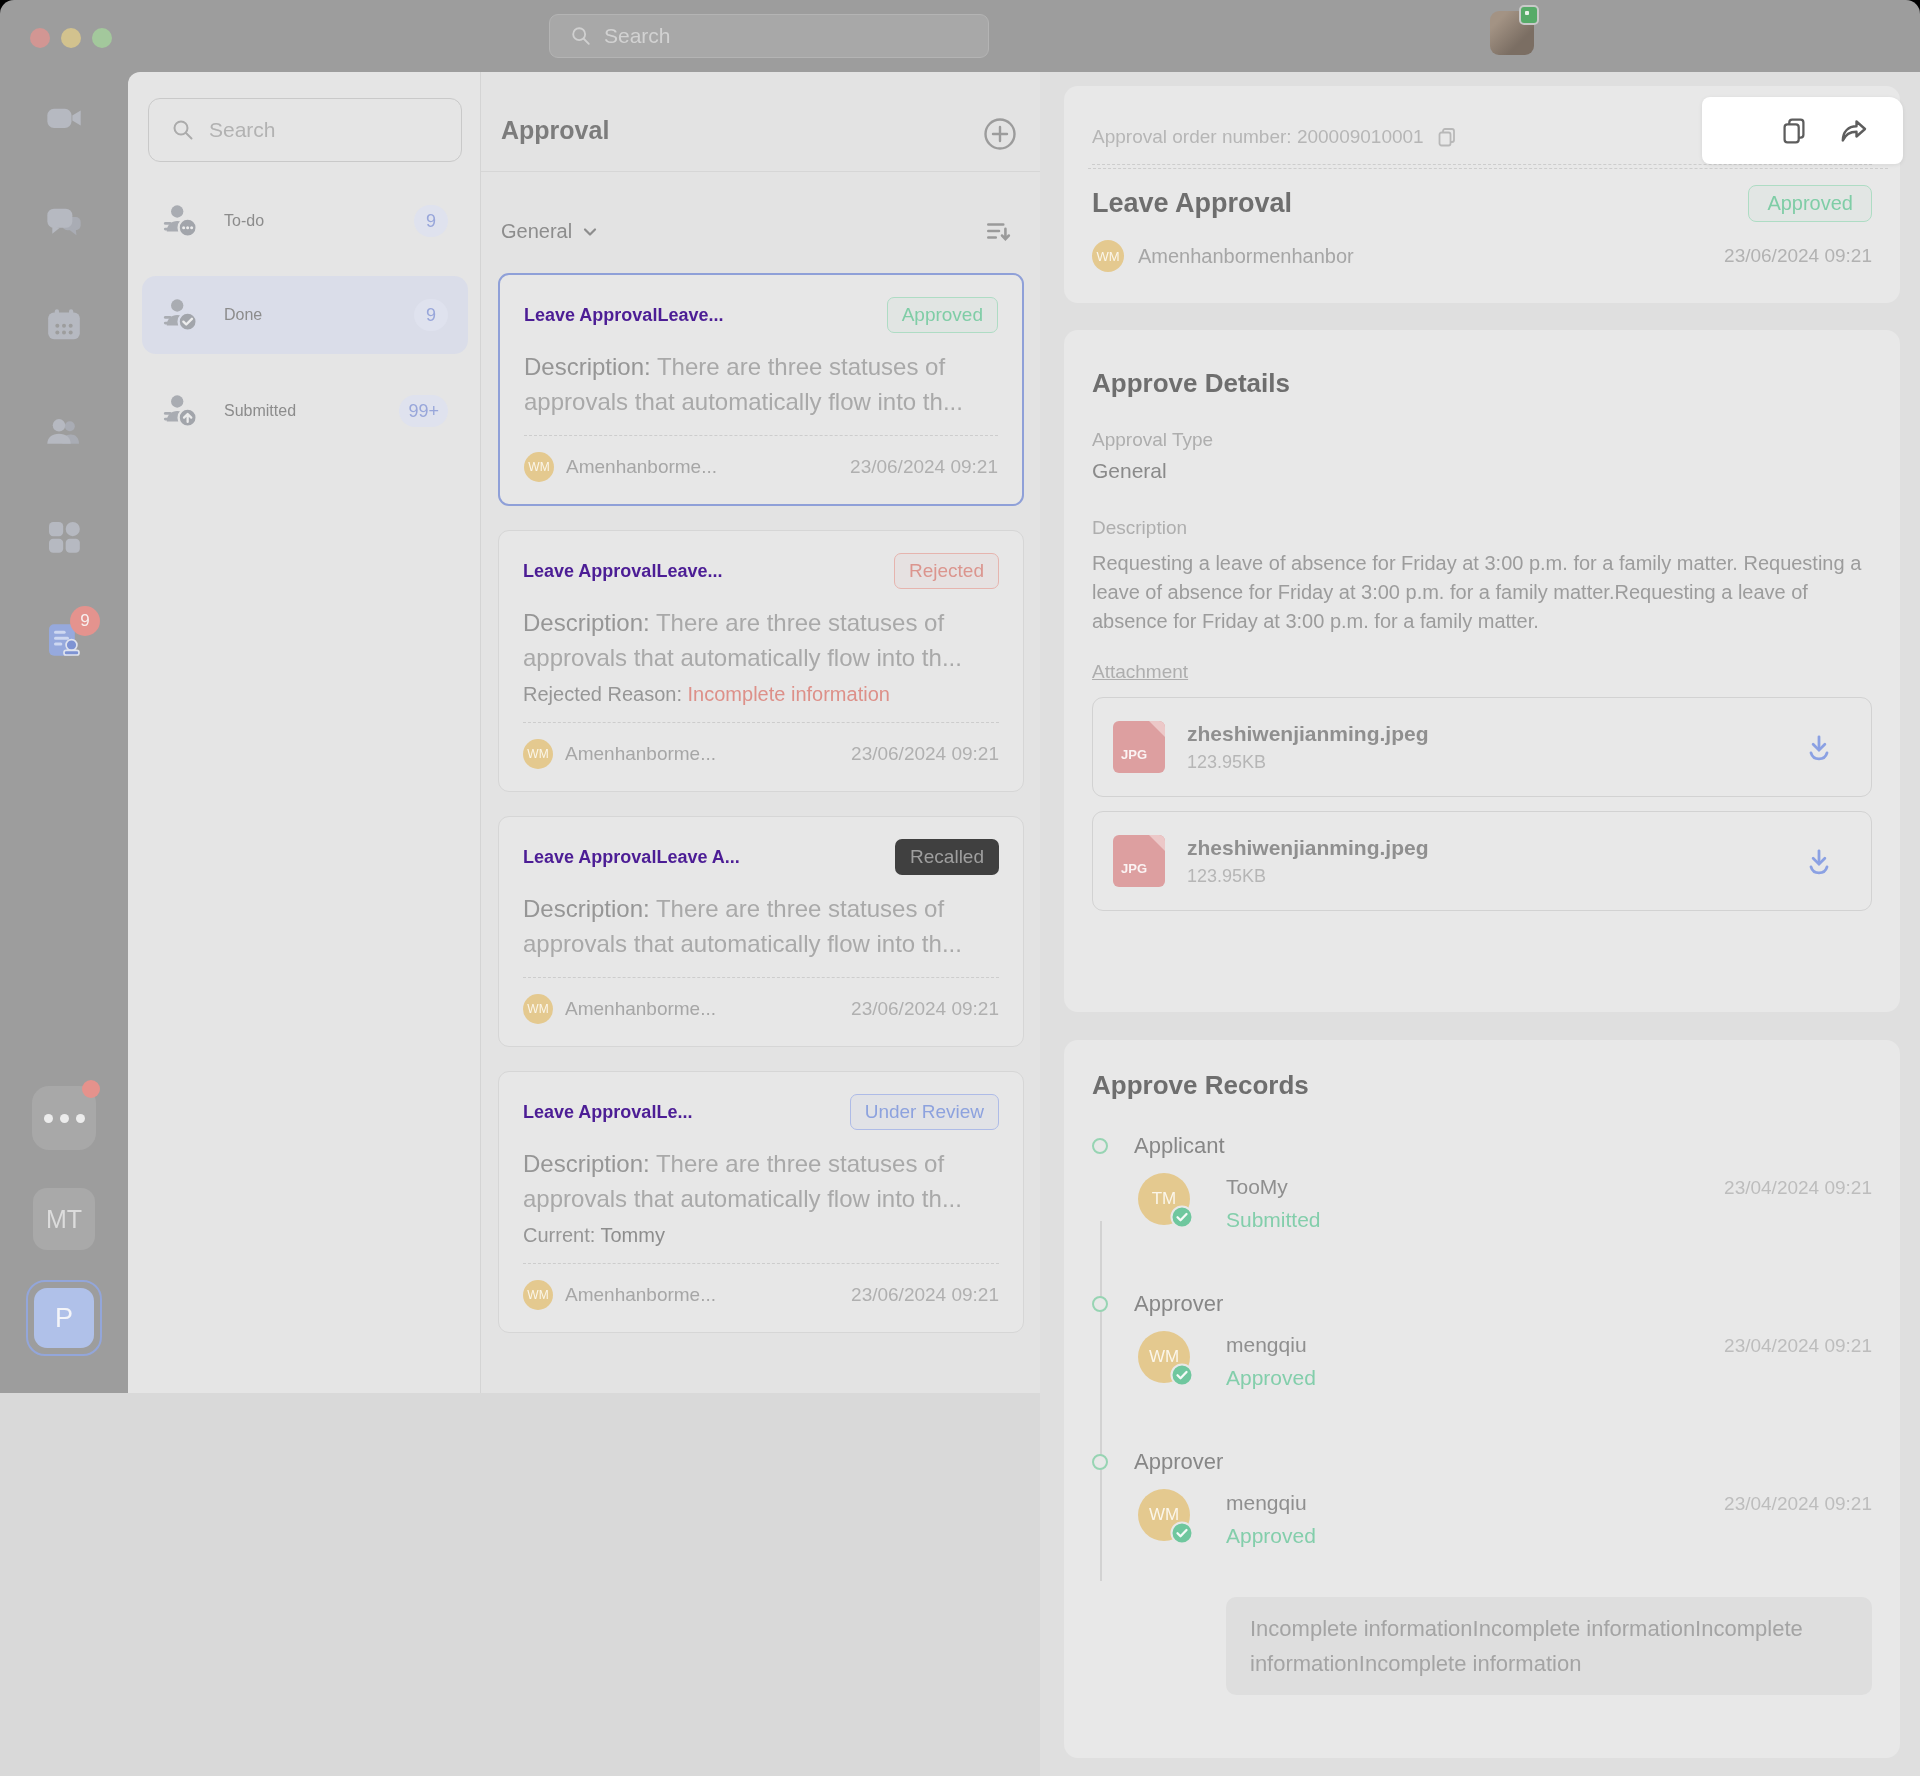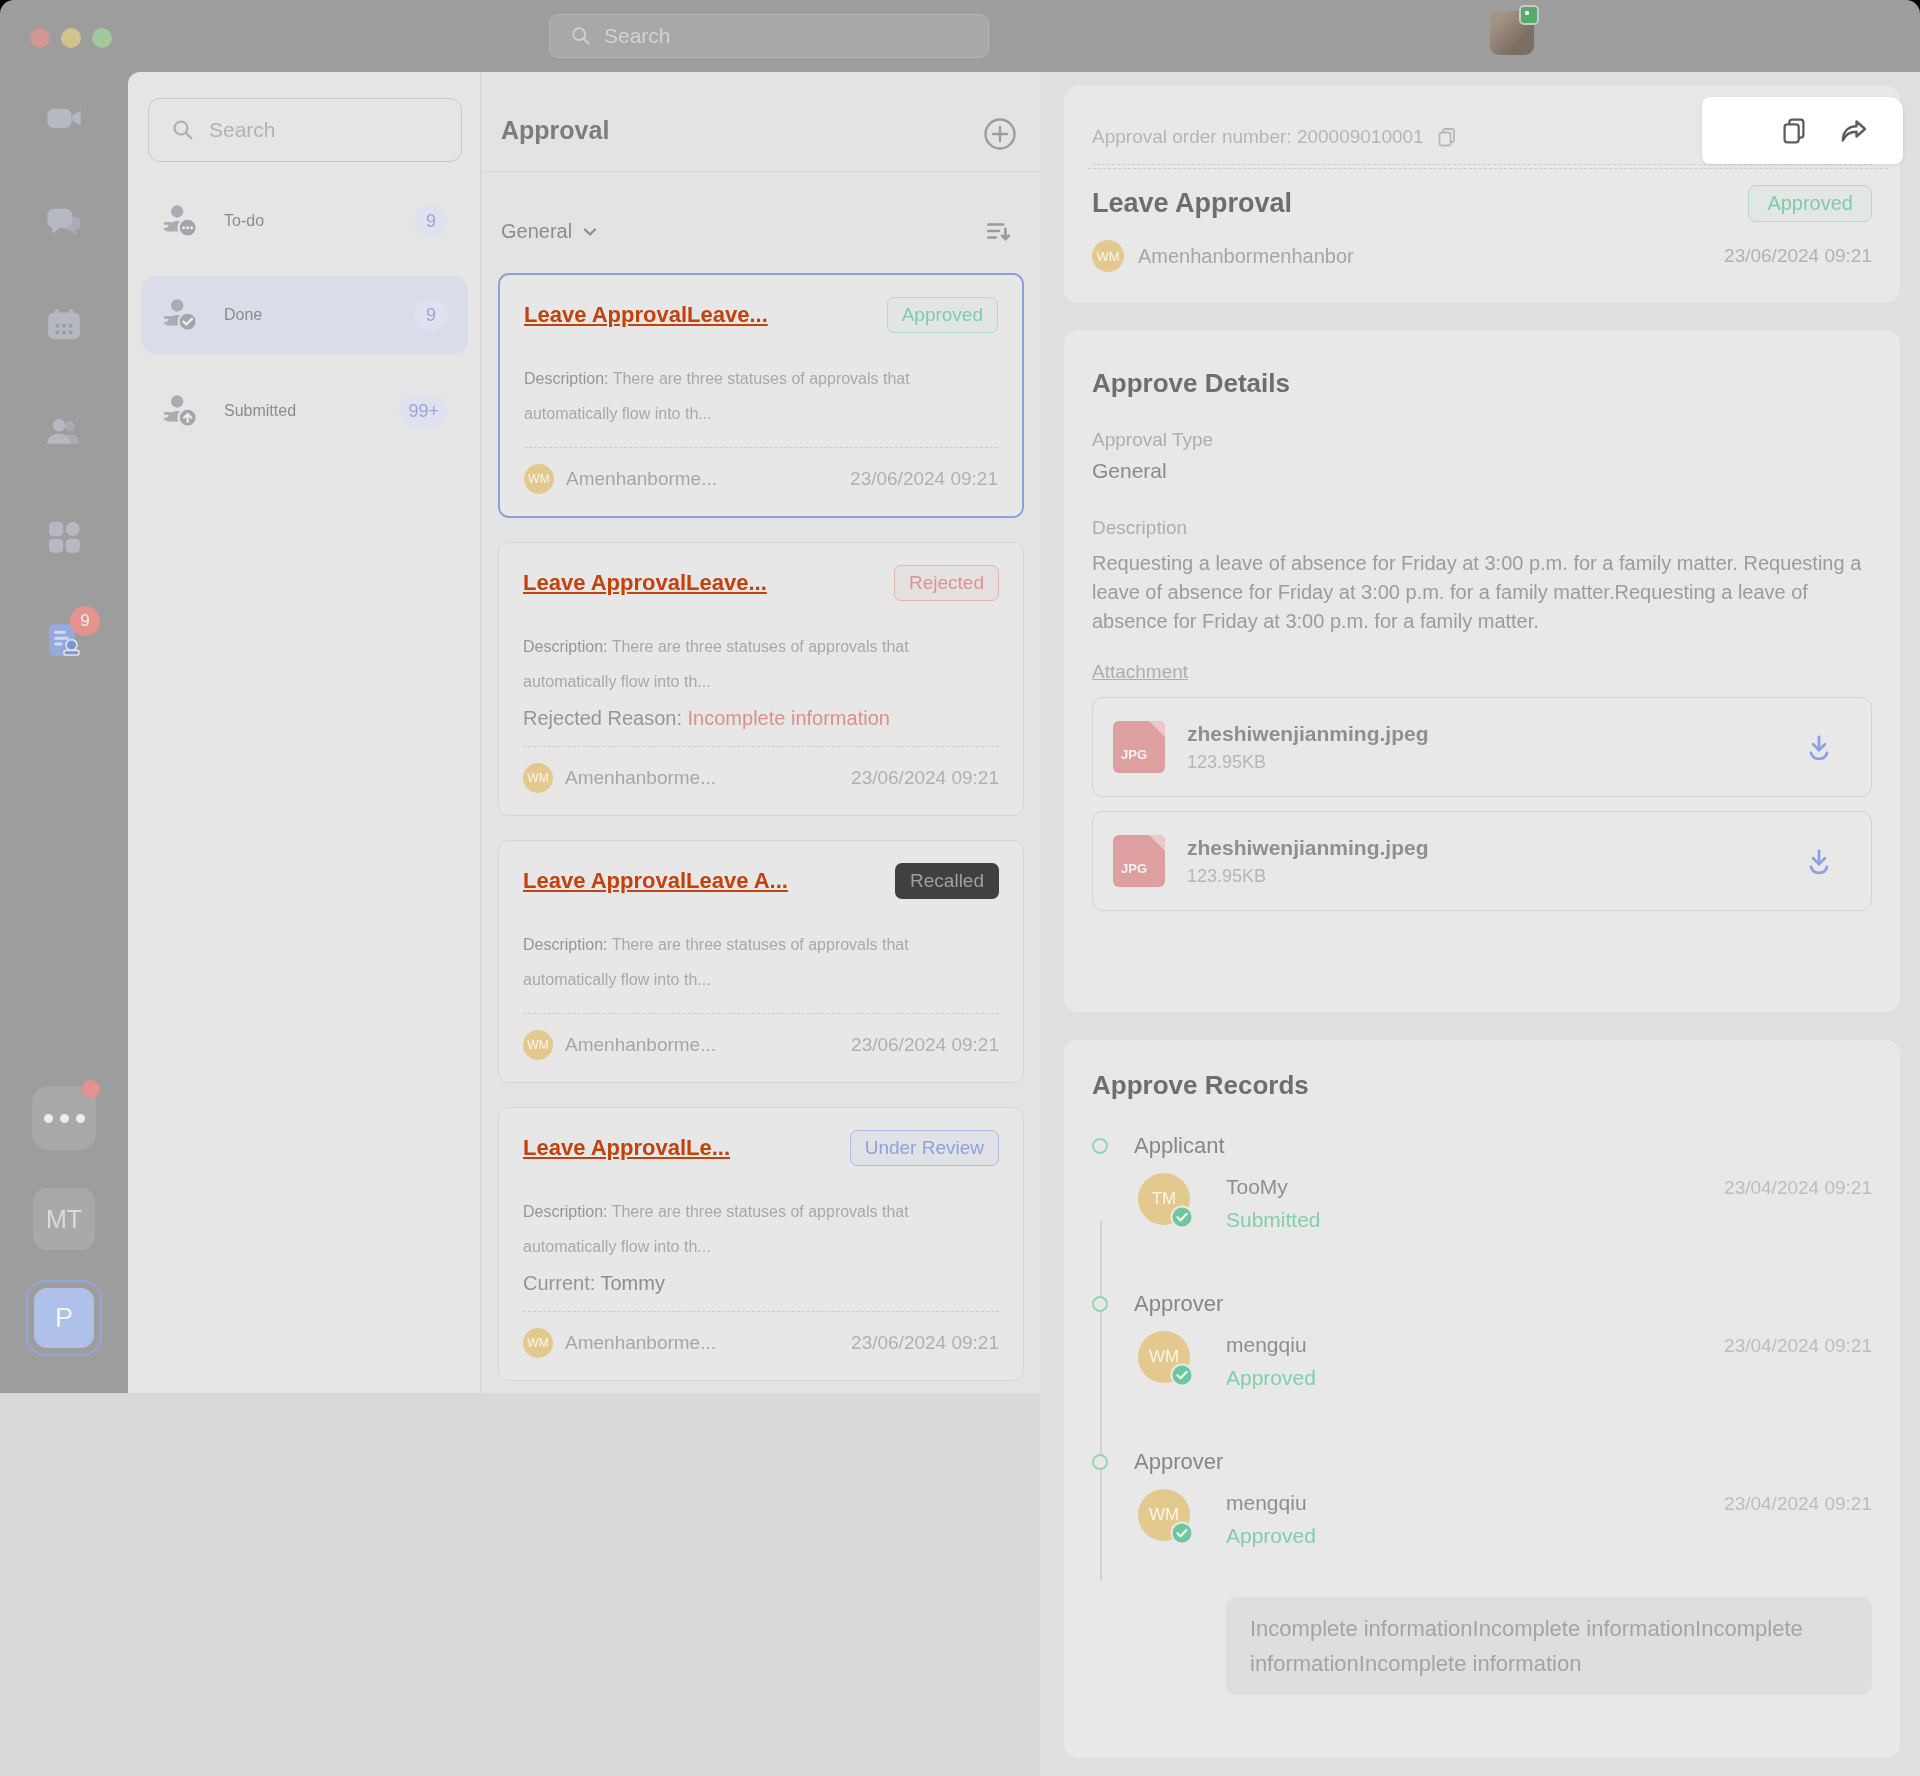--- a/index.html
+++ b/index.html
@@ -41,27 +41,27 @@
   .list-header{position:absolute;left:0;top:0;width:100%;height:100px;border-bottom:1px solid #d6d6d6;box-sizing:border-box;}
   .list-title{position:absolute;left:20px;top:44px;font-size:25px;color:#7c7c7c;font-weight:600;}
   .plus-btn{position:absolute;right:22px;top:44px;width:36px;height:36px;}
   .filter-row{position:absolute;left:0;top:100px;width:100%;height:92px;}
   .filter-label{position:absolute;left:20px;top:48px;font-size:20px;color:#8d8d8d;display:flex;align-items:center;gap:8px;}
   .sort-btn{position:absolute;right:26px;top:44px;width:30px;height:30px;}
   .cards{position:absolute;left:17px;top:201px;width:526px;}
   .card{background:#e7e7e7;border:1.5px solid #d6d6d6;border-radius:11px;padding:22px 24px;box-sizing:border-box;margin-bottom:24px;}
   .card.selected{border:2px solid #8fa0d8;}
   .card-top{display:flex;justify-content:space-between;align-items:flex-start;}
-  .card-title{font-size:22px;font-weight:600;color:#c2410c;line-height:36px;text-decoration:underline;}
+  .card-title{font-size:18px;font-weight:600;color:#4c1d95;line-height:36px;}
   .badge{font-size:19px;padding:5px 14px;border-radius:7px;line-height:1.25;white-space:nowrap;border:1.5px solid transparent;}
   .b-green{color:#7fcda6;border-color:#aedcc4;background:rgba(110,200,160,0.05);}
   .b-red{color:#db958e;border-color:#e6b4ae;background:rgba(220,120,110,0.05);}
   .b-gray{color:#9f9f9f;background:#404040;}
   .b-blue{color:#8da2de;border-color:#aebbe7;background:rgba(120,140,220,0.05);}
-  .card-desc{margin-top:28px;font-size:16px;line-height:35px;color:#a9a9a9;max-height:70px;overflow:hidden;}
+  .card-desc{margin-top:16px;font-size:24px;line-height:35px;color:#a9a9a9;max-height:70px;overflow:hidden;}
   .card-desc b{font-weight:400;color:#969696;}
   .card-extra{margin-top:8px;font-size:20px;color:#969696;}
   .extra-red{color:#dd9089;}
   .extra-plain{color:#8d8d8d;}
   .dash{border:none;border-top:1.5px dashed #cdcdcd;margin:16px 0;}
   .card-foot{display:flex;align-items:center;}
   .mini-avatar{width:30px;height:30px;border-radius:50%;background:#e4c98f;color:#fbf6ea;font-size:12px;display:flex;align-items:center;justify-content:center;flex:none;}
   .foot-name{margin-left:12px;font-size:19px;color:#a6a6a6;}
   .foot-time{margin-left:auto;font-size:19px;color:#b0b0b0;}
 

